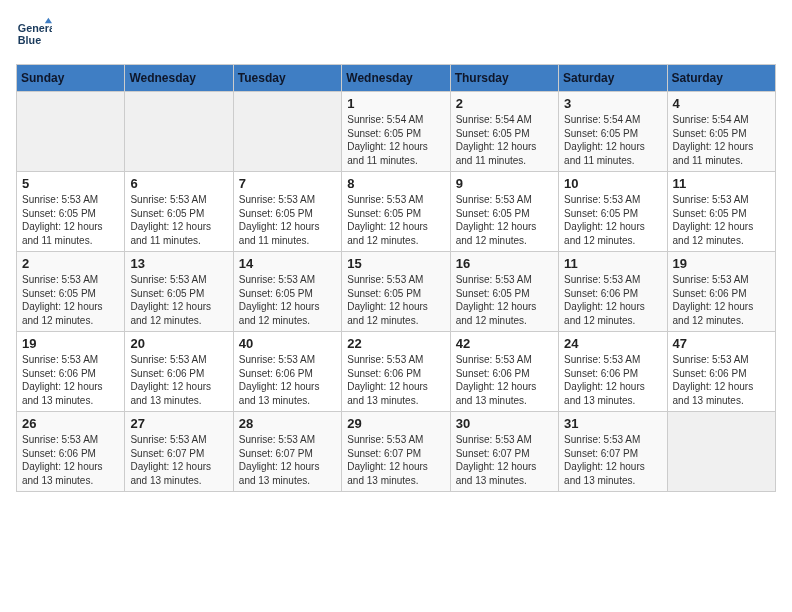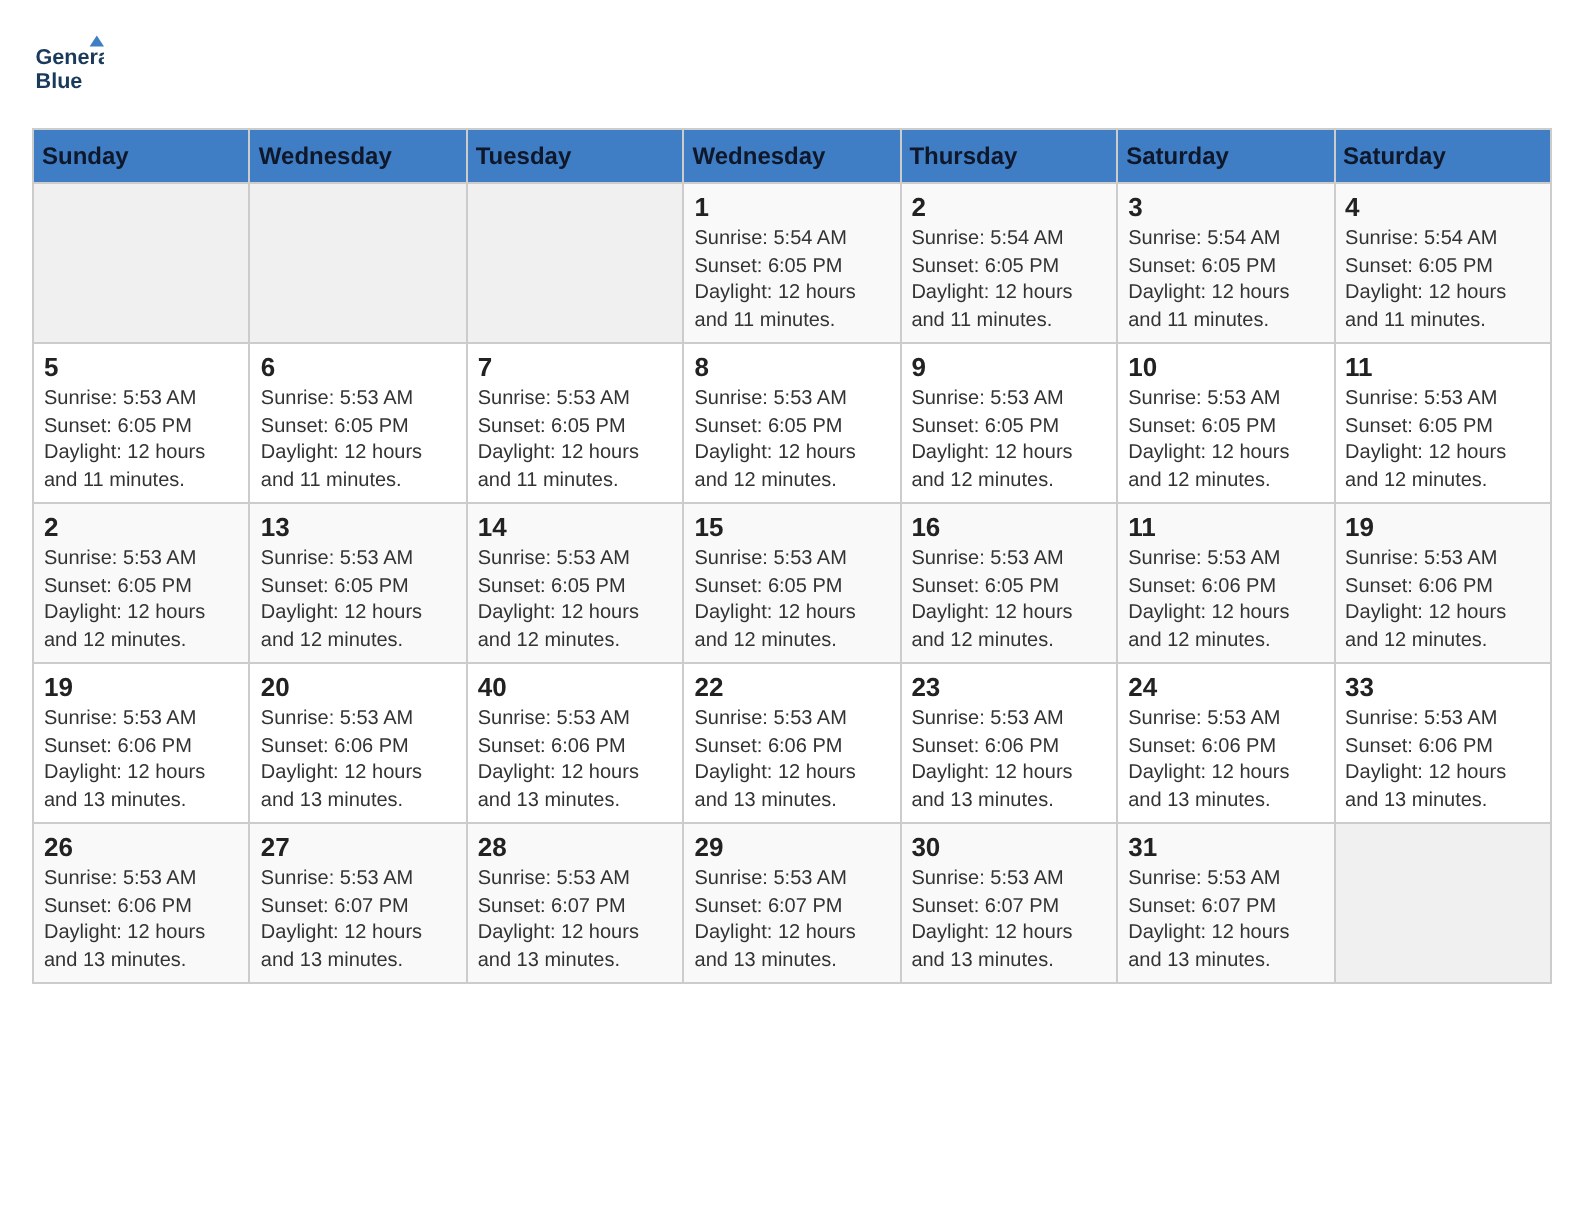--- a/index.html
+++ b/index.html
@@ -208,29 +208,29 @@
       </td>
         <td>
         <span class="day-num">40</span>
         <span class="cell-text">Sunrise: 5:53 AM<br>Sunset: 6:06 PM<br>Daylight: 12 hours and 13 minutes.</span>
       </td>
         <td>
         <span class="day-num">22</span>
         <span class="cell-text">Sunrise: 5:53 AM<br>Sunset: 6:06 PM<br>Daylight: 12 hours and 13 minutes.</span>
       </td>
         <td>
-        <span class="day-num">23</span>
+        <span class="day-num">42</span>
         <span class="cell-text">Sunrise: 5:53 AM<br>Sunset: 6:06 PM<br>Daylight: 12 hours and 13 minutes.</span>
       </td>
         <td>
         <span class="day-num">24</span>
         <span class="cell-text">Sunrise: 5:53 AM<br>Sunset: 6:06 PM<br>Daylight: 12 hours and 13 minutes.</span>
       </td>
         <td>
-        <span class="day-num">33</span>
+        <span class="day-num">47</span>
         <span class="cell-text">Sunrise: 5:53 AM<br>Sunset: 6:06 PM<br>Daylight: 12 hours and 13 minutes.</span>
       </td>
       </tr>
       <tr>
         <td>
         <span class="day-num">26</span>
         <span class="cell-text">Sunrise: 5:53 AM<br>Sunset: 6:06 PM<br>Daylight: 12 hours and 13 minutes.</span>
       </td>
         <td>
         <span class="day-num">27</span>

